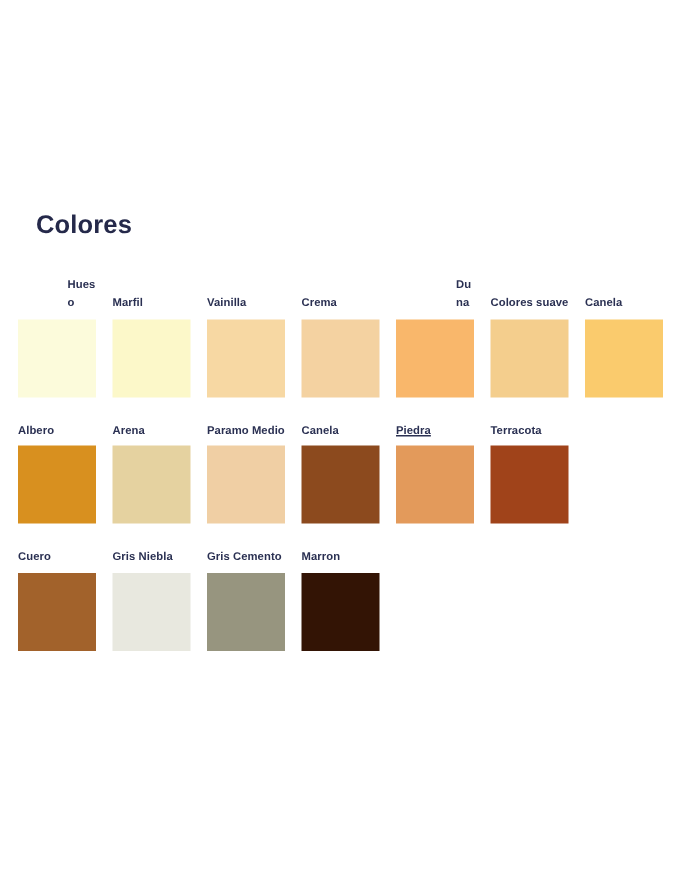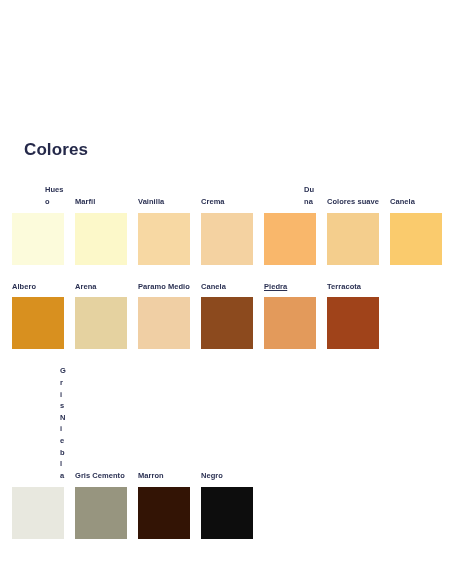--- a/index.html
+++ b/index.html
@@ -125,31 +125,31 @@
         <div class="swatch-chip" style="background-color: rgb(227, 154, 91);"></div>
       </div>
       <div class="swatch-cell">
         <div class="swatch-label" style="color: rgb(42, 48, 82);">Terracota</div>
         <div class="swatch-chip" style="background-color: rgb(160, 67, 26);"></div>
       </div>
     </div>
 
     <div class="swatch-row">
       <div class="swatch-cell">
-        <div class="swatch-label" style="color: rgb(42, 48, 82); margin-left: 48px;">Gris Niebla</div>
+        <div class="swatch-label" style="color: rgb(42, 48, 82);">Cuero</div>
+        <div class="swatch-chip" style="background-color: rgb(162, 98, 43);"></div>
+      </div>
+      <div class="swatch-cell">
+        <div class="swatch-label" style="color: rgb(42, 48, 82);">Gris Niebla</div>
         <div class="swatch-chip" style="background-color: rgb(232, 232, 223);"></div>
       </div>
       <div class="swatch-cell">
         <div class="swatch-label" style="color: rgb(42, 48, 82);">Gris Cemento</div>
         <div class="swatch-chip" style="background-color: rgb(151, 149, 127);"></div>
       </div>
       <div class="swatch-cell">
         <div class="swatch-label" style="color: rgb(42, 48, 82);">Marron</div>
         <div class="swatch-chip" style="background-color: rgb(51, 20, 5);"></div>
       </div>
-      <div class="swatch-cell">
-        <div class="swatch-label" style="color: rgb(42, 48, 82);">Negro</div>
-        <div class="swatch-chip" style="background-color: rgb(13, 13, 13);"></div>
-      </div>
     </div>
 
   </div>
 </div>
 
 </body></html>

